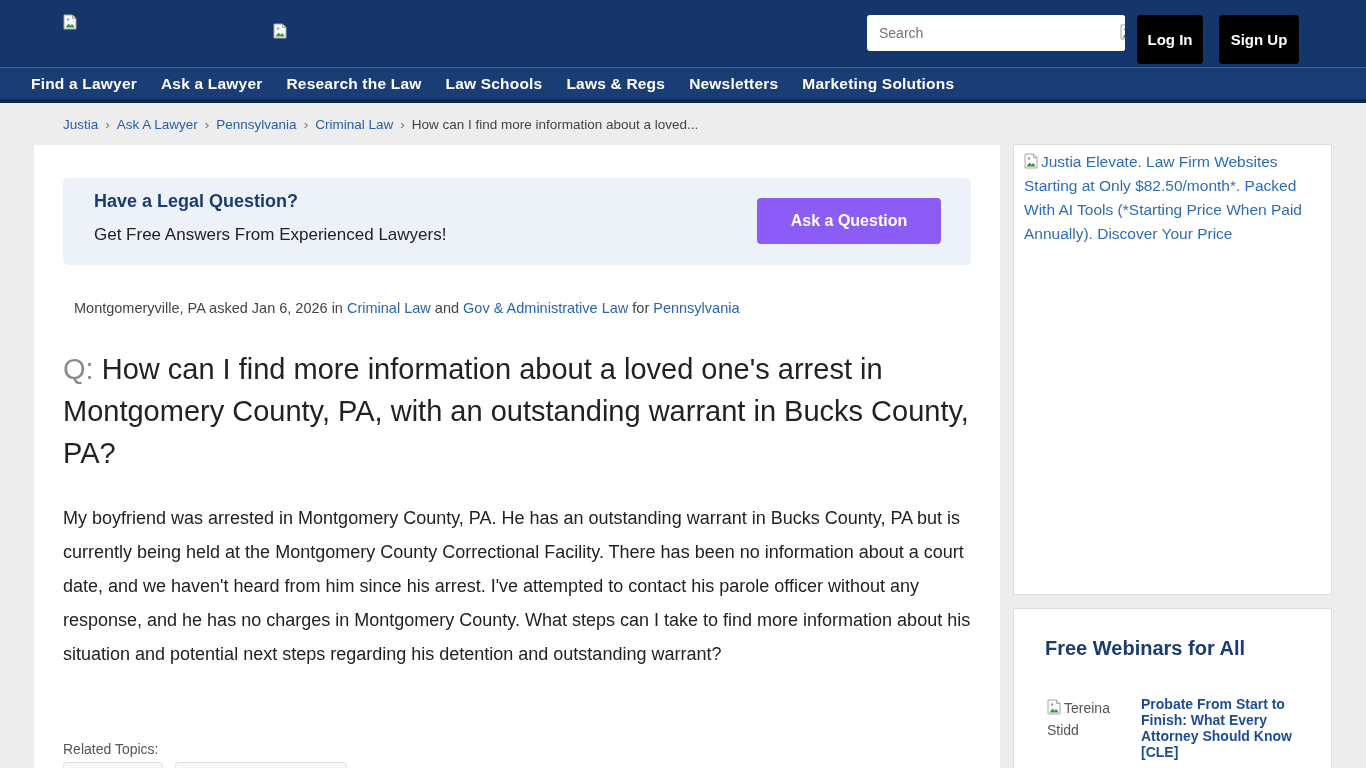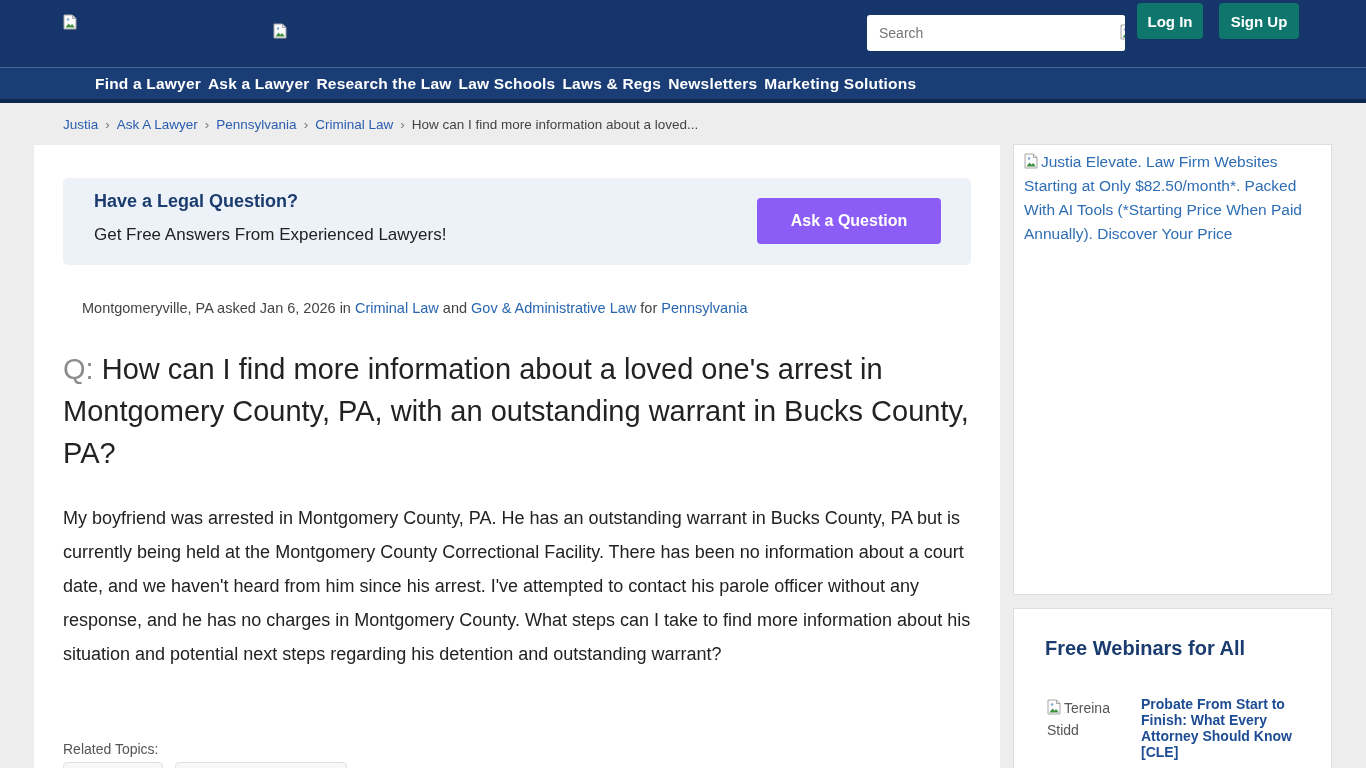--- a/index.html
+++ b/index.html
@@ -11,43 +11,43 @@
   .site-header { position:absolute; left:0; top:0; width:1366px; height:103px; background:#15356B; }
   .logo-slot { position:absolute; display:inline-flex; cursor:pointer; }
   .logo-main { left:63px; top:14px; }
   .logo-secondary { left:273px; top:23px; }
 
   .search-wrap { position:absolute; left:867px; top:15px; width:258px; height:36px; background:#fff; border-radius:3px; display:flex; align-items:stretch; overflow:hidden;gap:48px; }
   .search-input { flex:1; border:none; outline:none; padding:0 12px; font-size:14px; color:#333; font-family:"Liberation Sans", sans-serif; background:transparent; }
   .search-input::placeholder { color:#757575; }
   .search-btn { width:38px; border:none; background:#fff; display:flex; align-items:center; justify-content:center; cursor:pointer; }
 
-  .hdr-btn { position:absolute; top:3px; height:36px; background:#0f766e; border:none; border-radius:4px; color:#fff; font-weight:bold; font-size:15px; font-family:"Liberation Sans", sans-serif; display:flex; align-items:center; justify-content:center; cursor:pointer; }
+  .hdr-btn { position:absolute; top:15px; height:49px; background:#000000; border:none; border-radius:4px; color:#fff; font-weight:bold; font-size:15px; font-family:"Liberation Sans", sans-serif; display:flex; align-items:center; justify-content:center; cursor:pointer; }
   .btn-login { left:1137px; width:66px; }
   .btn-signup { left:1219px; width:80px; }
 
-  .navbar { position:absolute; left:0; top:67px; width:1366px; height:32px; background:#1B3D76; border-top:1px solid rgba(150,175,215,0.35); display:flex; align-items:center; padding-left:95px; gap:7px; }
+  .navbar { position:absolute; left:0; top:67px; width:1366px; height:32px; background:#1B3D76; border-top:1px solid rgba(150,175,215,0.35); display:flex; align-items:center; padding-left:31px; gap:24px; }
   .nav-link { color:#fff; font-weight:bold; font-size:15.5px; letter-spacing:0.2px; cursor:pointer; white-space:nowrap; }
   .header-strip { position:absolute; left:0; top:99px; width:1366px; height:4px; background:#0E2950; }
 
   
   .breadcrumb { position:absolute; left:63px; top:110px; height:28px; display:flex; align-items:center; gap:7px; font-size:13.5px; }
   .crumb-link { color:#2A5DB0; cursor:pointer; }
   .crumb-sep { color:#777; }
   .crumb-current { color:#444; }
 
   
   .main-card { position:absolute; left:34px; top:145px; width:966px; height:623px; background:#fff; }
 
   .banner { position:absolute; left:29px; top:33px; width:908px; height:87px; background:#EDF1F8; border-radius:5px; }
   .banner-title { position:absolute; left:31px; top:13px; font-size:18px; font-weight:bold; color:#1B3C6E; }
   .banner-sub { position:absolute; left:31px; top:47px; font-size:17px; color:#222; }
   .ask-btn { position:absolute; left:694px; top:20px; width:184px; height:46px; background:#8b5cf6; border:none; border-radius:4px; color:#fff; font-weight:bold; font-size:16px; font-family:"Liberation Sans", sans-serif; cursor:pointer; }
 
-  .q-meta { position:absolute; left:48px; top:155px; font-size:14.5px; color:#444; }
+  .q-meta { position:absolute; left:40px; top:155px; font-size:14.5px; color:#444; }
   .q-meta a { color:#2A66B0; cursor:pointer; }
 
   .q-title { position:absolute; left:29px; top:203px; width:915px; font-size:29px; line-height:42px; color:#222; font-weight:400; }
   .q-prefix { color:#8C8C8C; }
 
   .q-body { position:absolute; left:29px; top:356px; width:908px; font-size:18px; line-height:34px; color:#222; }
 
   .related-label { position:absolute; left:29px; top:596px; font-size:14px; color:#555; }
   .topic-chip { position:absolute; top:617px; height:40px; background:#F8F8F8; border:1px solid #E2E2E2; border-radius:4px; cursor:pointer; }
   .chip-1 { left:29px; width:100px; }

